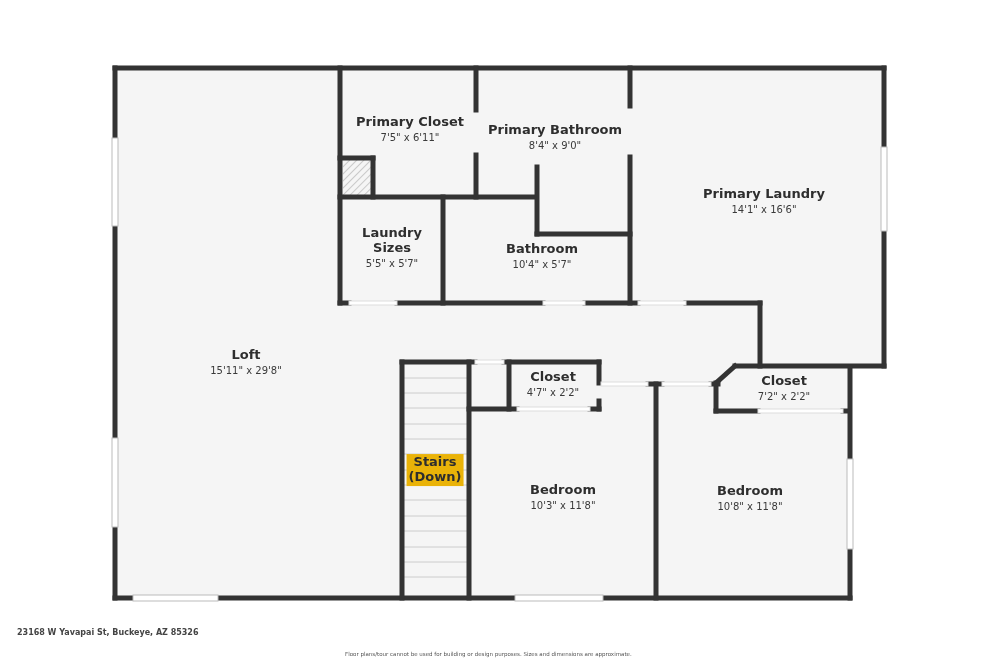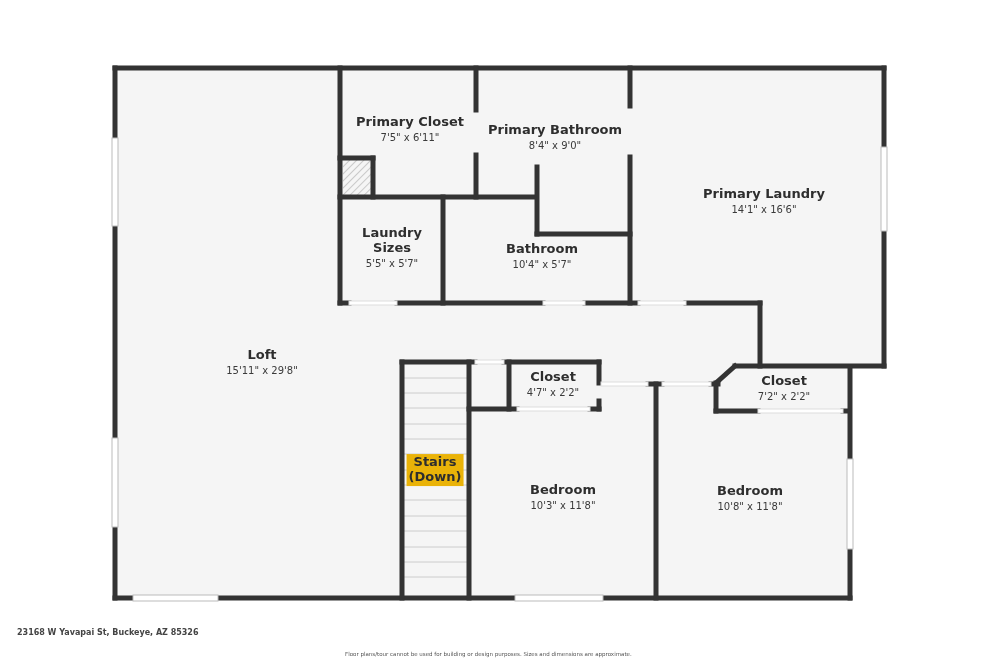--- a/index.html
+++ b/index.html
@@ -116,21 +116,21 @@
     <rect x="543" y="301" width="42" height="4"></rect>
     <rect x="638" y="301" width="48" height="4"></rect>
     <rect x="475" y="360" width="29" height="4"></rect>
     <rect x="517" y="407" width="73" height="4"></rect>
     <rect x="758" y="409" width="85" height="4"></rect>
     <rect x="601" y="382" width="47" height="4"></rect>
     <rect x="662" y="382" width="49" height="4"></rect>
   </g>
 </svg>
 
-<div class="room-label" style="left:246px; top:362px;margin-left:16px;">
+<div class="room-label" style="left:246px; top:362px;">
   <span class="room-name">Loft</span>
   <span class="room-dim">15'11" x 29'8"</span>
 </div>
 <div class="room-label" style="left:410px; top:129px;">
   <span class="room-name">Primary Closet</span>
   <span class="room-dim">7'5" x 6'11"</span>
 </div>
 <div class="room-label" style="left:555px; top:137px;">
   <span class="room-name">Primary Bathroom</span>
   <span class="room-dim">8'4" x 9'0"</span>

